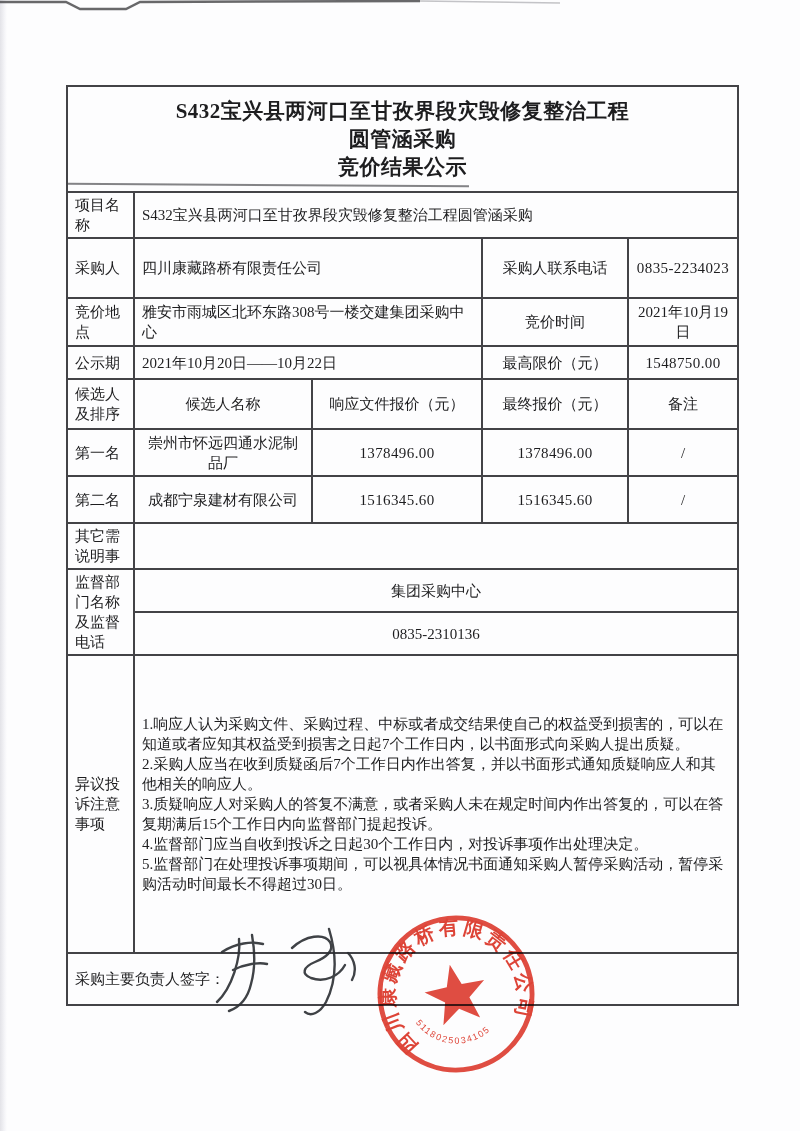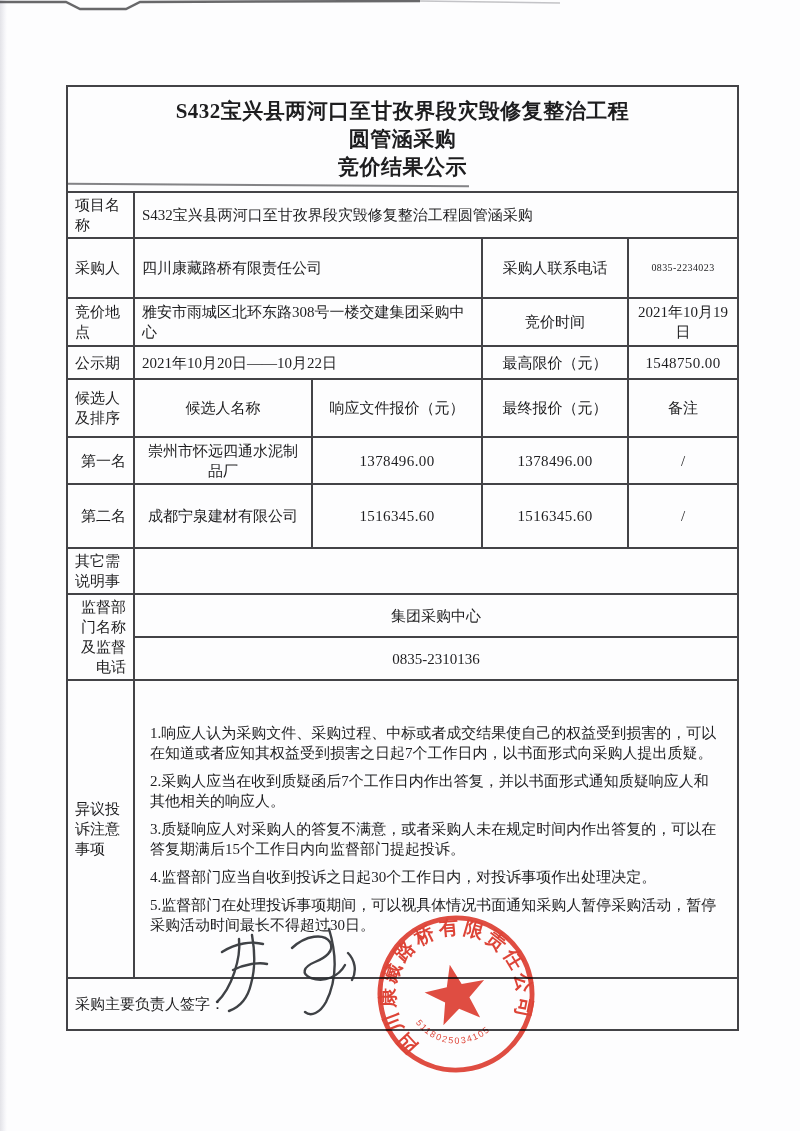--- a/index.html
+++ b/index.html
@@ -25,26 +25,26 @@
     border:2px solid #434347;
     padding:2px 7px;
     font-size:15px;line-height:20px;
     vertical-align:middle;
     word-break:break-all;
     overflow:hidden;
   }
   .title-cell{height:100px;text-align:center;vertical-align:middle;}
   .title-line{font-size:21px;font-weight:bold;line-height:28px;letter-spacing:.5px;}
   .lbl{text-align:left;}
-  .lbl-center{text-align:right;padding:2px 6px;}
+  .lbl-center{text-align:left;padding:2px 6px;}
   .val{text-align:left;margin-top:8px;}
   .center{text-align:center;}
   .num{font-size:14px;letter-spacing:.4px;text-align:center;}
   .dispute-cell{vertical-align:middle;padding:6px 8px;}
-  .dispute-cell p{margin:8px;text-align:left;}
+  .dispute-cell p{margin:0;text-align:left;}
   .sig-row-cell{height:46px;vertical-align:middle;}
   
   .seal{position:absolute;left:366px;top:904px;width:180px;height:180px;
     mix-blend-mode:multiply;opacity:.92;transform:rotate(-12deg);}
   .signature{position:absolute;left:208px;top:918px;width:160px;height:110px;}
 </style>
 </head>
 <body>
 
 <div class="page">
@@ -76,54 +76,54 @@
 
     <tr style="height:35px">
       <td class="lbl">项目名称</td>
       <td colspan="4" class="val">S432宝兴县两河口至甘孜界段灾毁修复整治工程圆管涵采购</td>
     </tr>
 
     <tr style="height:60px">
       <td class="lbl">采购人</td>
       <td colspan="2" class="val">四川康藏路桥有限责任公司</td>
       <td class="center">采购人联系电话</td>
-      <td class="num" style="font-size:10px">0835-2234023</td>
+      <td class="num" style="font-size:15px">0835-2234023</td>
     </tr>
 
     <tr style="height:48px">
       <td class="lbl">竞价地点</td>
       <td colspan="2" class="val">雅安市雨城区北环东路308号一楼交建集团采购中心</td>
       <td class="center">竞价时间</td>
       <td class="center">2021年10月19日</td>
     </tr>
 
     <tr style="height:33px">
       <td class="lbl">公示期</td>
       <td colspan="2" class="val">2021年10月20日——10月22日</td>
       <td class="center">最高限价（元）</td>
       <td class="num">1548750.00</td>
     </tr>
 
-    <tr style="height:58px">
+    <tr style="height:50px">
       <td class="lbl">候选人及排序</td>
       <td class="center">候选人名称</td>
       <td class="center">响应文件报价（元）</td>
       <td class="center">最终报价（元）</td>
       <td class="center">备注</td>
     </tr>
 
     <tr style="height:47px">
       <td class="lbl-center">第一名</td>
       <td class="center">崇州市怀远四通水泥制品厂</td>
       <td class="num">1378496.00</td>
       <td class="num">1378496.00</td>
       <td class="center">/</td>
     </tr>
 
-    <tr style="height:64px">
+    <tr style="height:47px">
       <td class="lbl-center">第二名</td>
       <td class="center">成都宁泉建材有限公司</td>
       <td class="num">1516345.60</td>
       <td class="num">1516345.60</td>
       <td class="center">/</td>
     </tr>
 
     <tr style="height:38px">
       <td class="lbl">其它需说明事</td>
       <td colspan="4" class="val"></td>

